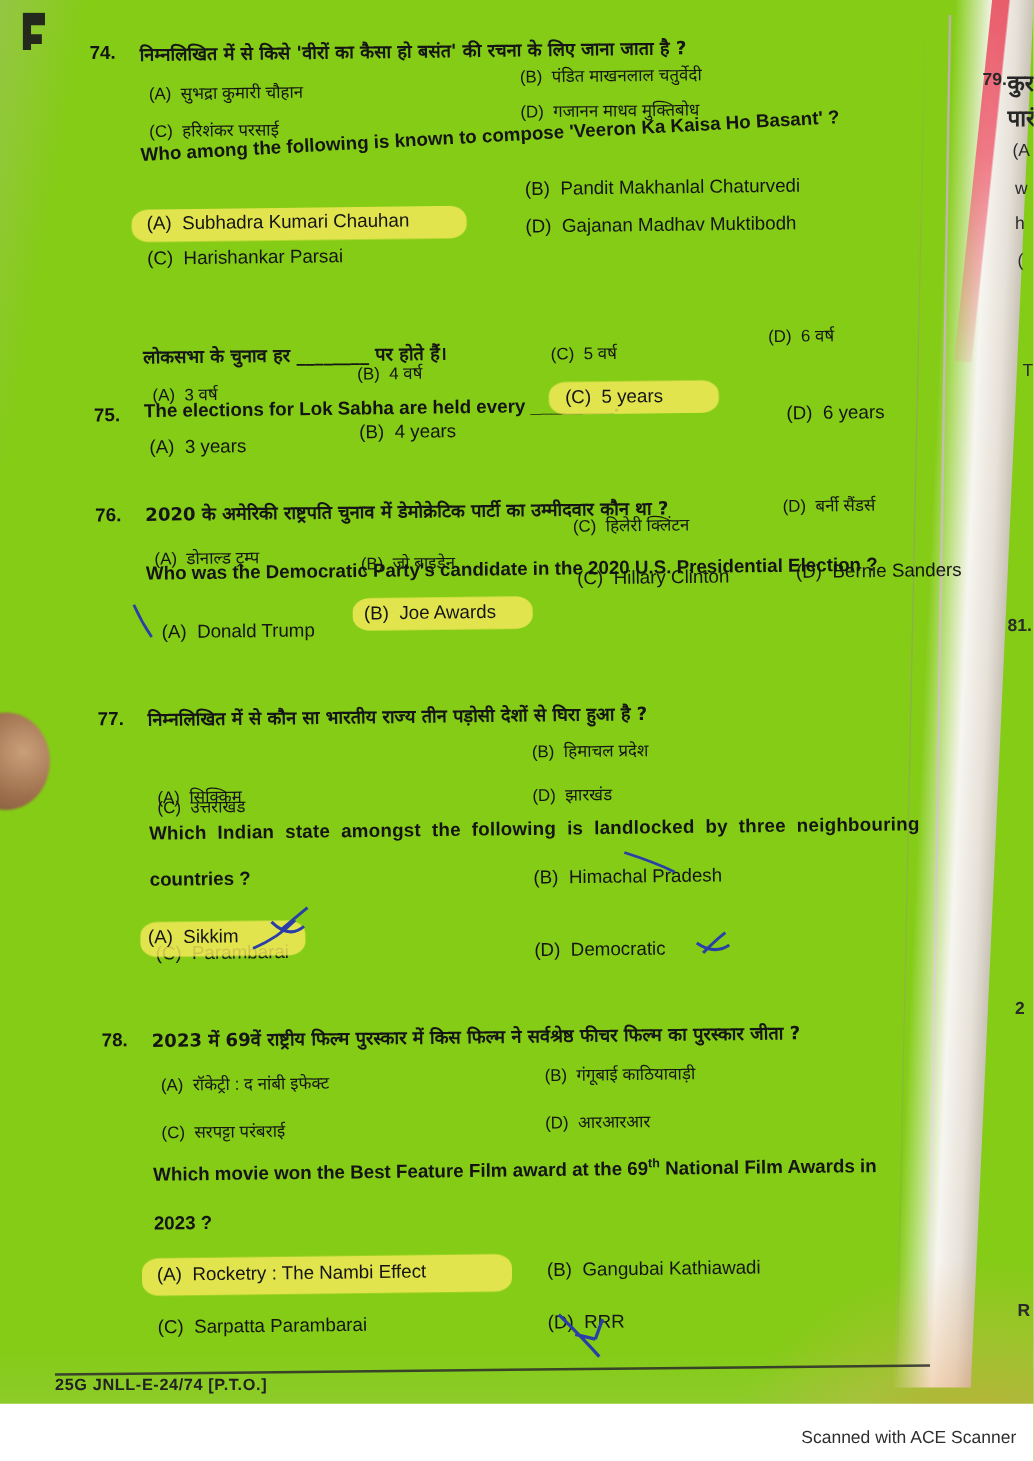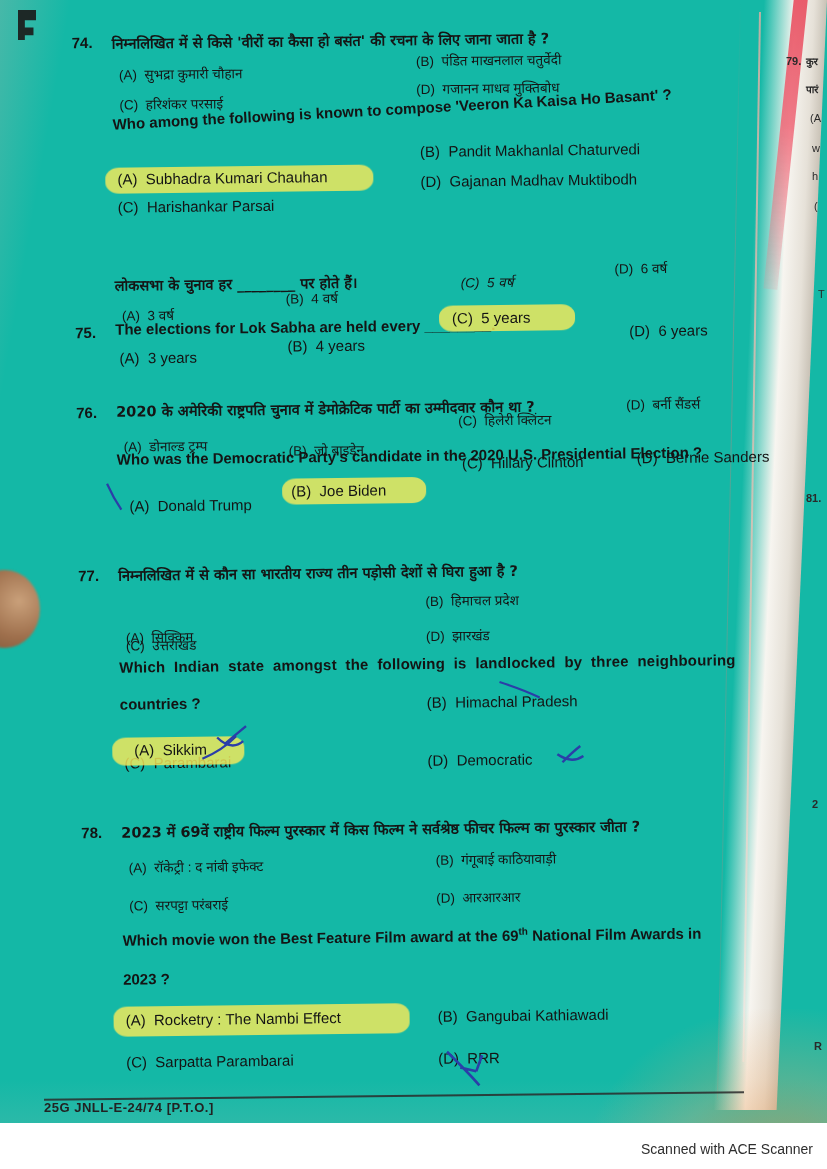--- a/index.html
+++ b/index.html
@@ -12,21 +12,21 @@
     background: #ffffff;
     font-family: "Liberation Sans", sans-serif;
     overflow: hidden;
     position: relative;
   }
 
   
   #page {
     position: absolute;
     inset: 0;
-    background: #14b8a6;
+    background: #84cc16;
     overflow: hidden;
   }
   .page-shade {
     position: absolute;
     left: 0; top: 0;
     width: 100%; height: 100%;
     background:
       linear-gradient(100deg, rgba(190,185,175,0.30) 0px, rgba(255,255,255,0) 70px),
       linear-gradient(0deg, rgba(205,195,185,0.25) 0px, rgba(255,255,255,0) 90px);
     pointer-events: none;
@@ -212,29 +212,29 @@
     position: absolute;
     left: 0; bottom: 0;
     width: 827px; height: 46px;
     background: #ffffff;
   }
 
   
   .edge-txt {
     position: absolute;
     font-family: "Liberation Sans", sans-serif;
-    font-size: 11px;
+    font-size: 14px;
     color: #2a2a2a;
     white-space: nowrap;
     overflow: hidden;
   }
   .edge-hi {
     position: absolute;
     font-family: "DejaVu Sans", sans-serif;
-    font-size: 10px;
+    font-size: 18px;
     font-weight: bold;
     color: #262626;
     white-space: nowrap;
   }
 </style>
 </head>
 <body>
 
 <div id="page">
   <div class="page-shade"></div>
@@ -266,21 +266,21 @@
       <div class="line en" style="left:122px; top:195px;"><span>(C)</span>&nbsp;&nbsp;<span>Harishankar Parsai</span></div>
       <div class="line en" style="left:425px; top:173px;"><span>(D)</span>&nbsp;&nbsp;<span>Gajanan Madhav Muktibodh</span></div>
     </div>
 
     <div class="qblock">
       <div class="qnum" style="left:78px; top:272px;margin-top:48px;">75.</div>
       <div class="line hi" style="left:118px; top:271px;">लोकसभा के चुनाव हर ________ पर होते हैं।</div>
 
       <div class="line opt-lbl hi sm" style="left:125px; top:303px;"><span>(A)</span>&nbsp;&nbsp;<span>3 वर्ष</span></div>
       <div class="line opt-lbl hi sm" style="left:289px; top:288px;"><span>(B)</span>&nbsp;&nbsp;<span>4 वर्ष</span></div>
-      <div class="line opt-lbl hi sm" style="left:464px; top:274px;font-style:italic;"><span>(C)</span>&nbsp;&nbsp;<span>5 वर्ष</span></div>
+      <div class="line opt-lbl hi sm" style="left:444px; top:274px;"><span>(C)</span>&nbsp;&nbsp;<span>5 वर्ष</span></div>
       <div class="line opt-lbl hi sm" style="left:618px; top:262px;"><span>(D)</span>&nbsp;&nbsp;<span>6 वर्ष</span></div>
 
       <div class="line en b" style="left:118px; top:317px;">The elections for Lok Sabha are held every ________.</div>
 
       <div class="line en" style="left:122px; top:346px;"><span>(A)</span>&nbsp;&nbsp;<span>3 years</span></div>
       <div class="line en" style="left:290px; top:336px;"><span>(B)</span>&nbsp;&nbsp;<span>4 years</span></div>
 
       <div class="hl" style="left:442px; top:306px; width:136px; height:26px;"></div>
       <div class="line en on-top" style="left:455px; top:310px;"><span>(C)</span>&nbsp;&nbsp;<span>5 years</span></div>
       <div class="line en" style="left:632px; top:325px;"><span>(D)</span>&nbsp;&nbsp;<span>6 years</span></div>
@@ -293,39 +293,39 @@
       <div class="line opt-lbl hi sm" style="left:125px; top:434px;"><span>(A)</span>&nbsp;&nbsp;<span>डोनाल्ड ट्रम्प</span></div>
       <div class="line opt-lbl hi sm" style="left:290px; top:440px;"><span>(B)</span>&nbsp;&nbsp;<span>जो बाइडेन</span></div>
       <div class="line opt-lbl hi sm" style="left:460px; top:412px;"><span>(C)</span>&nbsp;&nbsp;<span>हिलेरी क्लिंटन</span></div>
       <div class="line opt-lbl hi sm" style="left:628px; top:398px;"><span>(D)</span>&nbsp;&nbsp;<span>बर्नी सैंडर्स</span></div>
 
       <div class="line en b" style="left:118px; top:447px;">Who was the Democratic Party's candidate in the 2020 U.S. Presidential Election ?</div>
 
       <div class="line en" style="left:130px; top:494px;"><span>(A)</span>&nbsp;&nbsp;<span>Donald Trump</span></div>
 
       <div class="hl" style="left:283px; top:477px; width:144px; height:26px;"></div>
-      <div class="line en on-top" style="left:292px; top:481px;"><span>(B)</span>&nbsp;&nbsp;<span>Joe Biden</span></div>
+      <div class="line en on-top" style="left:292px; top:481px;"><span>(B)</span>&nbsp;&nbsp;<span>Joe Awards</span></div>
       <div class="line en" style="left:463px; top:455px;"><span>(C)</span>&nbsp;&nbsp;<span>Hillary Clinton</span></div>
       <div class="line en" style="left:638px; top:452px;"><span>(D)</span>&nbsp;&nbsp;<span>Bernie Sanders</span></div>
     </div>
 
     <div class="qblock">
       <div class="qnum" style="left:78px; top:563px;">77.</div>
       <div class="line hi" style="left:118px; top:561px;">निम्नलिखित में से कौन सा भारतीय राज्य तीन पड़ोसी देशों से घिरा हुआ है ?</div>
 
       <div class="line opt-lbl hi sm" style="left:125px; top:625px;"><span>(A)</span>&nbsp;&nbsp;<span>सिक्किम</span></div>
       <div class="line opt-lbl hi sm" style="left:425px; top:592px;"><span>(B)</span>&nbsp;&nbsp;<span>हिमाचल प्रदेश</span></div>
       <div class="line opt-lbl hi sm" style="left:125px; top:633px;"><span>(C)</span>&nbsp;&nbsp;<span>उत्तराखंड</span></div>
       <div class="line opt-lbl hi sm" style="left:425px; top:627px;"><span>(D)</span>&nbsp;&nbsp;<span>झारखंड</span></div>
 
       <div class="line en b" style="left:118px; top:655px; letter-spacing:.2px;">Which&nbsp; Indian&nbsp; state&nbsp; amongst&nbsp; the&nbsp; following&nbsp; is&nbsp; landlocked&nbsp; by&nbsp; three&nbsp; neighbouring</div>
       <div class="line en b" style="left:118px; top:692px;">countries ?</div>
 
       <div class="hl" style="left:110px; top:734px; width:132px; height:28px;"></div>
-      <div class="line en on-top" style="left:132px; top:738px;"><span>(A)</span>&nbsp;&nbsp;<span>Sikkim</span></div>
+      <div class="line en on-top" style="left:116px; top:738px;"><span>(A)</span>&nbsp;&nbsp;<span>Sikkim</span></div>
       <div class="line en" style="left:425px; top:694px;"><span>(B)</span>&nbsp;&nbsp;<span>Himachal Pradesh</span></div>
       <div class="line en" style="left:122px; top:750px; top:751px;"><span>(C)</span>&nbsp;&nbsp;<span>Parambarai</span></div>
       <div class="line en" style="left:425px; top:752px;"><span>(D)</span>&nbsp;&nbsp;<span>Democratic</span></div>
     </div>
 
     <div class="qblock">
       <div class="qnum" style="left:78px; top:820px;">78.</div>
       <div class="line hi" style="left:118px; top:818px;">2023 में 69वें राष्ट्रीय फिल्म पुरस्कार में किस फिल्म ने सर्वश्रेष्ठ फीचर फिल्म का पुरस्कार जीता ?</div>
 
       <div class="line opt-lbl hi sm" style="left:125px; top:855px;"><span>(A)</span>&nbsp;&nbsp;<span>रॉकेट्री : द नांबी इफेक्ट</span></div>

